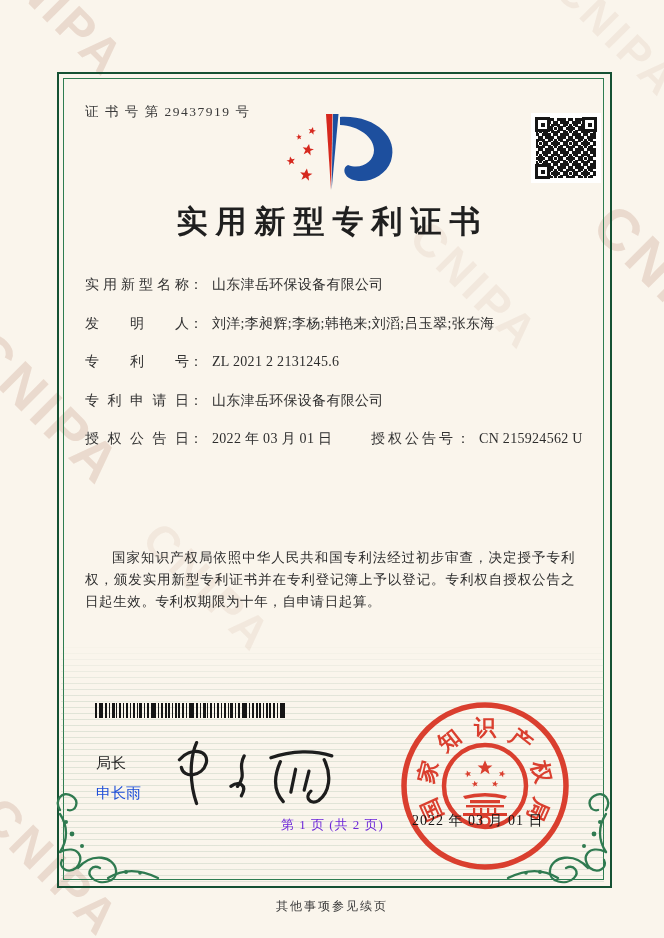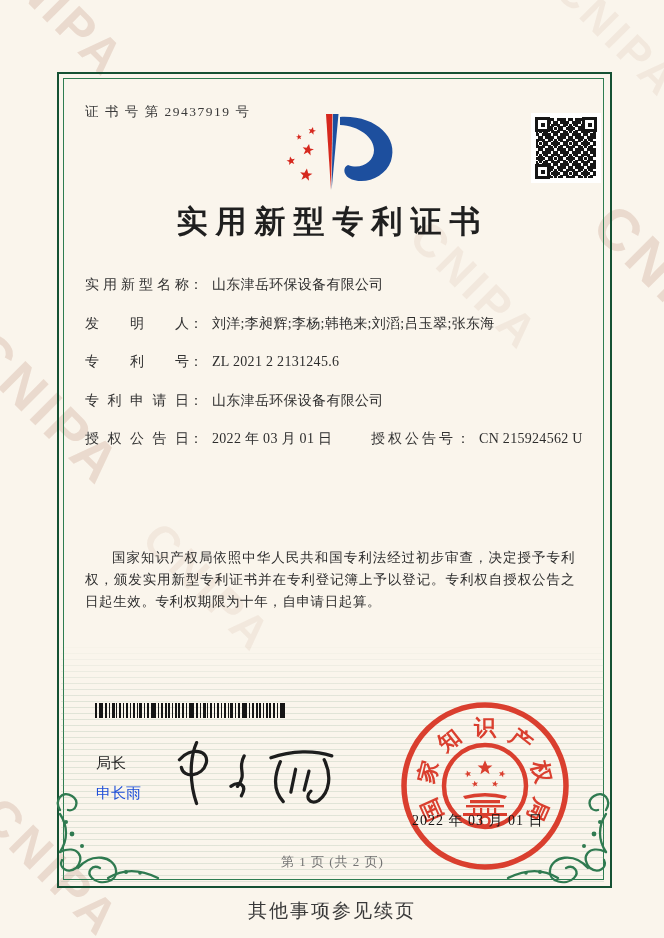--- a/index.html
+++ b/index.html
@@ -62,24 +62,24 @@
   
   .director-title{position:absolute;left:96px;top:754px;z-index:3;
     font-family:Liberation Mono, monospace;font-size:15px;color:#232323;}
   .director-name{position:absolute;left:96px;top:784px;z-index:3;
     font-family:"Liberation Sans","DejaVu Sans",sans-serif;font-size:15px;color:#1d4ed8;}
   .signature{position:absolute;left:168px;top:730px;z-index:3;}
   .seal{position:absolute;left:397px;top:698px;z-index:4;}
   .seal-date{position:absolute;left:412px;top:812px;z-index:5;
     font-size:14px;letter-spacing:1px;color:#151515;white-space:nowrap;}
   
-  .page-number{position:absolute;left:57px;top:853px;width:551px;z-index:3;
-    text-align:center;font-size:13px;letter-spacing:1px;color:#737373;}
+  .page-number{position:absolute;left:57px;top:816px;width:551px;z-index:3;
+    text-align:center;font-size:13px;letter-spacing:1px;color:#6d28d9;}
   .continuation-note{position:absolute;left:0;top:898px;width:664px;z-index:3;
-    text-align:center;font-size:19px;letter-spacing:2px;color:#3a3a3a;}
+    text-align:center;font-size:12px;letter-spacing:2px;color:#3a3a3a;}
   .flourish{position:absolute;z-index:3;}
   .flourish-left{left:52px;top:776px;}
   .flourish-right{left:502px;top:776px;transform:scaleX(-1);}
 </style>
 </head>
 <body>
 
 <div class="page">
 
   <div class="wm" style="left:-30px;top:-22px;font-size:50px;">CNIPA</div>

